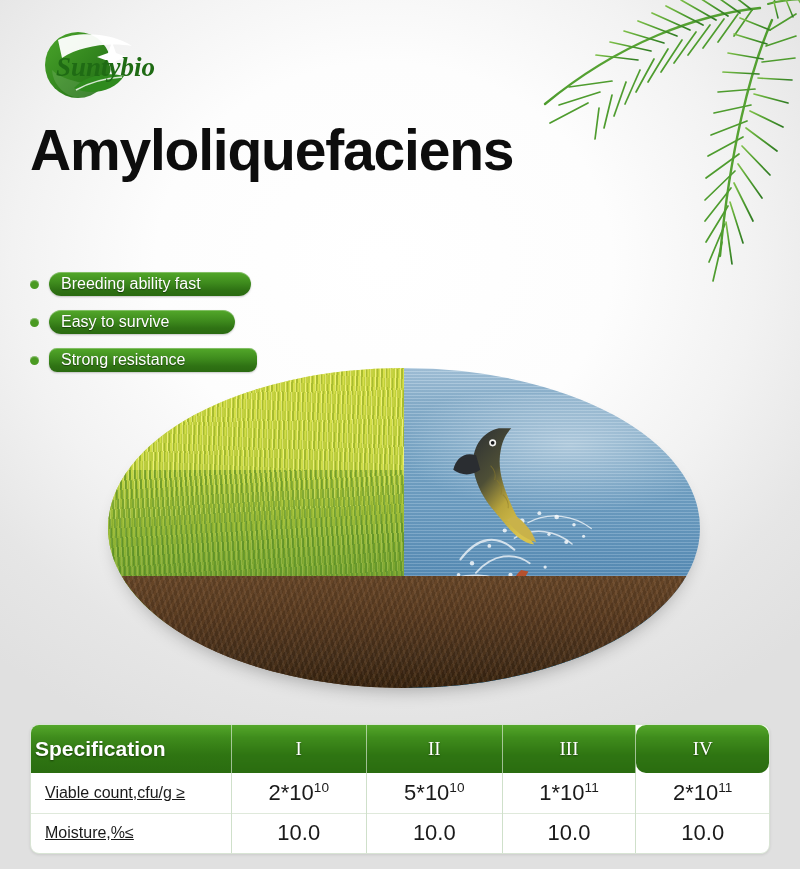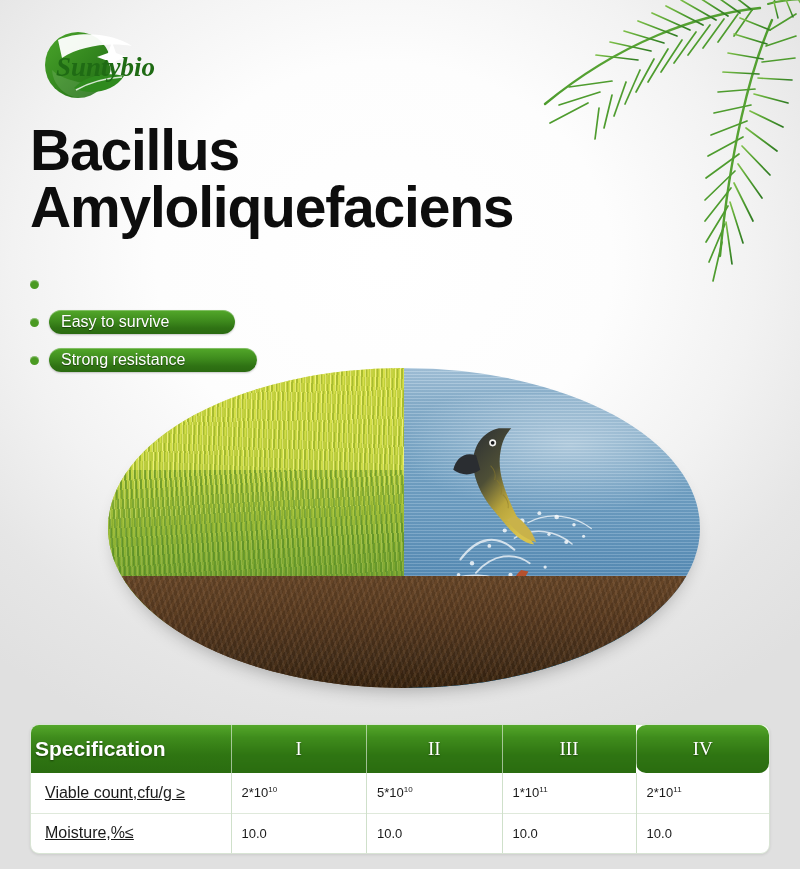--- a/index.html
+++ b/index.html
@@ -44,21 +44,21 @@
     box-shadow:inset 0 1px 1px rgba(255,255,255,.4);
   }
   .feat-pill {
     height:24px; line-height:24px; padding:0 14px 0 12px;
     border-radius:12px; color:#fff; font-size:16px; font-weight:500;
     background:linear-gradient(180deg,#53a82a 0%,#3e8b1d 45%,#2f7214 75%,#2a6a11 100%);
     text-shadow:0 1px 1px rgba(0,0,0,.45);
     box-shadow:0 1px 2px rgba(0,0,0,.22), inset 0 1px 0 rgba(255,255,255,.28);
     white-space:nowrap;
   }
-  .fp1 { width:202px; } .fp2 { width:186px; } .fp3 { width:208px; }
+  .fp1 { width:202px; } .fp2 { width:186px; } .fp3 { width:208px;border-radius:8px; }
 
   
   .oval {
     position:absolute; left:108px; top:368px; width:592px; height:320px;
     border-radius:50%;
     overflow:hidden;
     box-shadow:0 10px 18px -8px rgba(0,0,0,.30);
   }
   .oval-inner { position:absolute; inset:0; }
 
@@ -156,24 +156,24 @@
     background:linear-gradient(180deg,#54a72a 0%,#3f8c1c 26%,#2f7512 62%,#2a6c10 100%);
     color:#ffffff; font-size:21px; font-weight:bold;
     text-shadow:0 1px 2px rgba(0,0,0,.45);
     border-right:1px solid rgba(255,255,255,.55);
     padding:0 4px;
   }
   thead th:last-child { border-right:none;border-radius:10px; }
   thead th.spec { text-align:left; width:200px; }
   thead th.roman { font-family:"Liberation Serif", serif; font-weight:normal; font-size:19px; }
   tbody td {
-    height:40px; font-size:13px; color:#1a1a1a;
+    height:40px; font-size:22px; color:#1a1a1a;
     border-right:1px solid #cfe0ca;
     border-top:1px solid #dfe9db;
-    padding:0 10px;
+    text-align:center; padding:0 10px;
   }
   tbody td:last-child { border-right:none; }
   tbody td.rowlabel { text-align:left; padding-left:14px; width:200px; font-size:16px;text-decoration:underline; }
   tbody tr:first-child td { border-top:none; }
   sup { font-size:.62em; vertical-align:super; }
 </style>
 </head>
 <body>
 
 <div class="page">
@@ -280,27 +280,27 @@
       <path d="M30,16 C52,6 86,10 104,22 C80,18 52,22 34,34 Z" fill="#ffffff" opacity="0.95"></path>
       <path d="M24,46 a30,30 0 0 0 54,16 C56,60 34,56 24,46 Z" fill="#ffffff" opacity="0.12"></path>
       <path d="M84,18 l4,11 11,4 -11,4 -4,11 -4,-11 -11,-4 11,-4 Z" fill="#ffffff"></path>
       <path d="M46,64 C58,50 82,48 96,52 C86,68 62,72 46,64 Z" fill="#2f8a1e"></path>
       <path d="M48,66 C62,58 80,54 94,53" stroke="#ffffff" stroke-width="1.6" fill="none" opacity=".8"></path>
       <text x="28" y="52" font-family="Liberation Serif, serif" font-size="27" font-style="italic" font-weight="bold" fill="#1f6b14">Suntybio</text>
     </svg>
   </div>
 
   <h1 class="title">
-    <span class="l1">Bacillus</span>
     <span class="l2">Amyloliquefaciens</span>
   </h1>
 
   <div class="features">
     <div class="feat-row">
       <span class="feat-dot"></span>
+      <span class="feat-pill fp1">Breeding ability fast</span>
     </div>
     <div class="feat-row">
       <span class="feat-dot"></span>
       <span class="feat-pill fp2">Easy to survive</span>
     </div>
     <div class="feat-row">
       <span class="feat-dot"></span>
       <span class="feat-pill fp3">Strong resistance</span>
     </div>
   </div>

